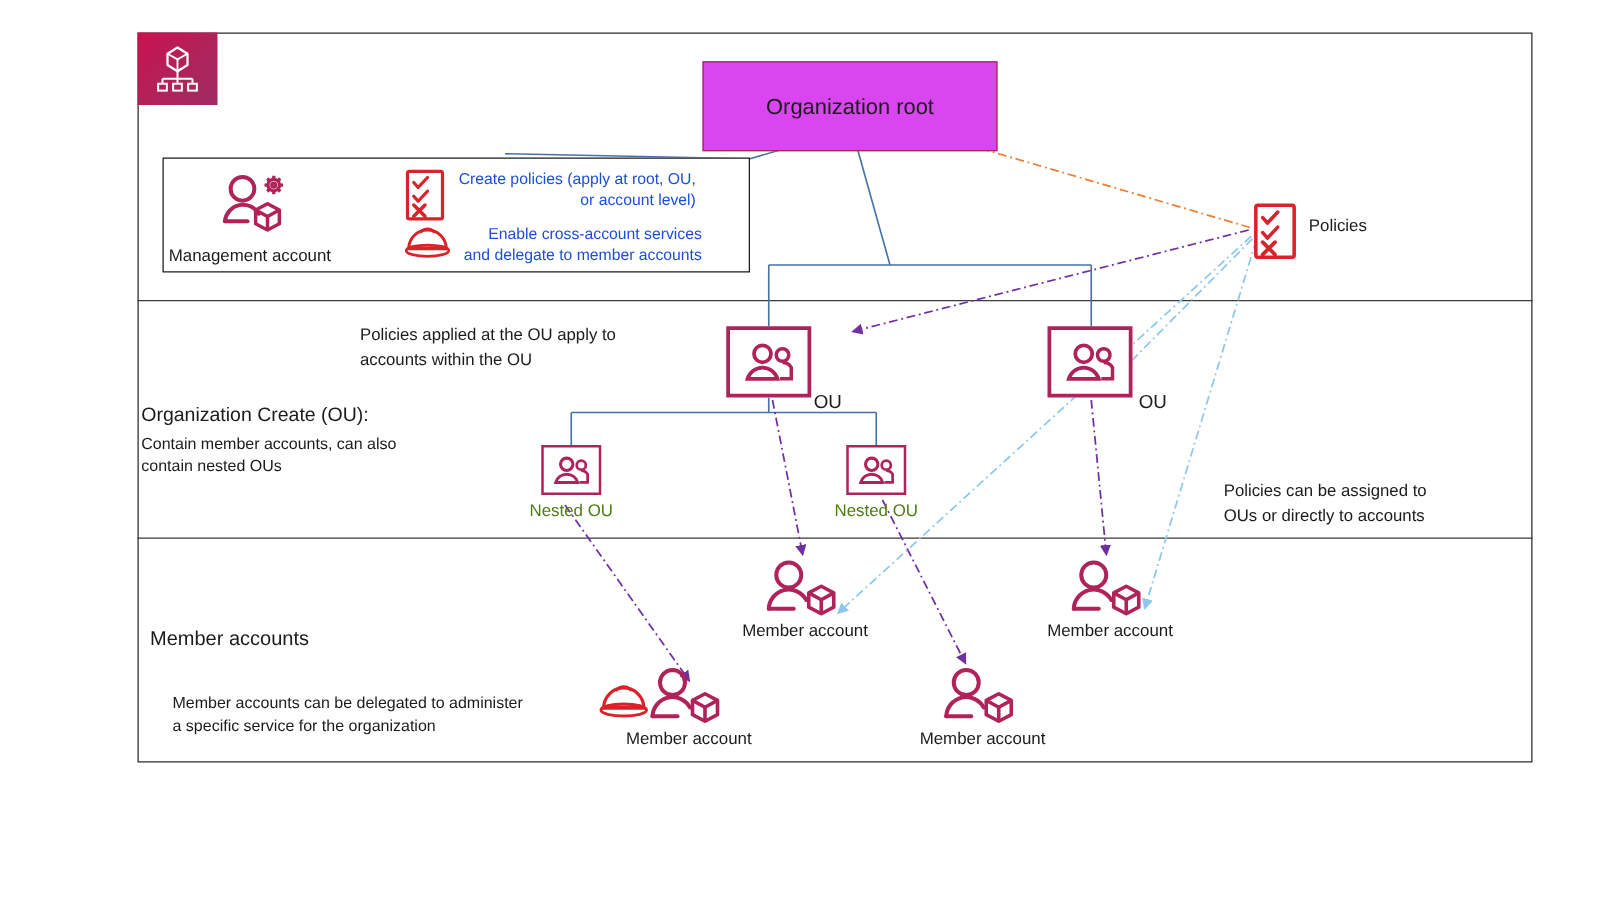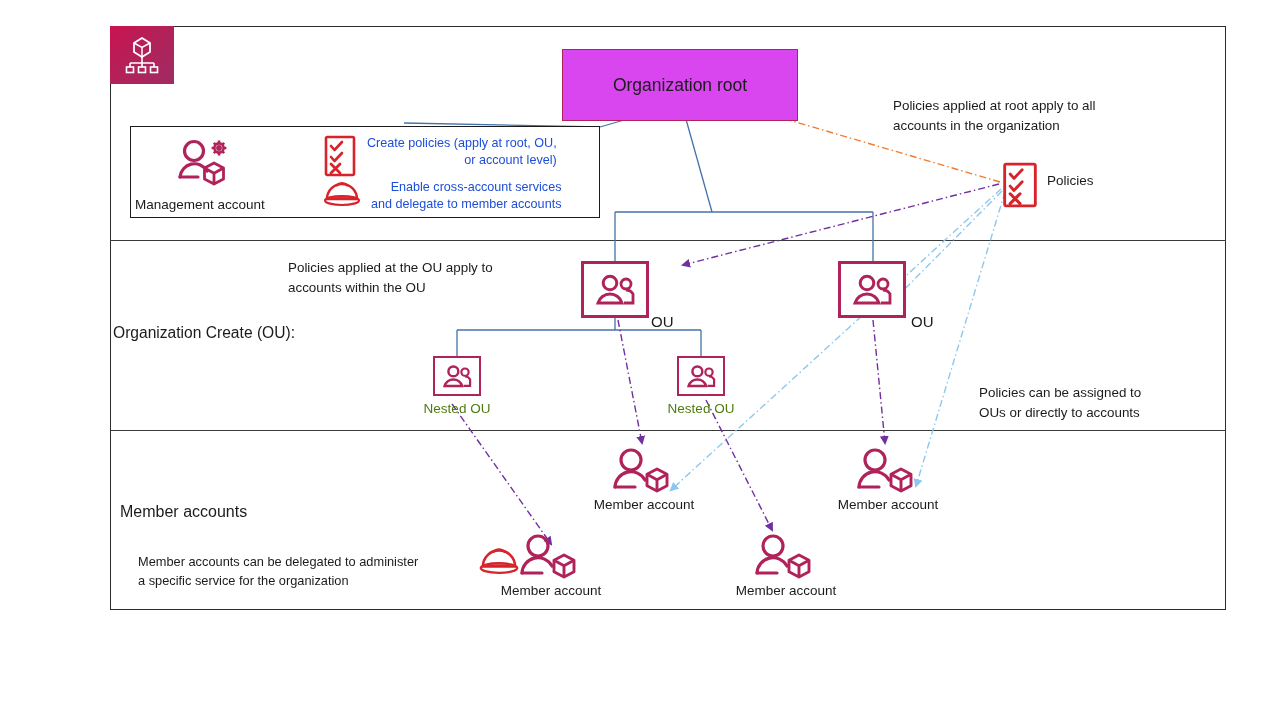--- a/index.html
+++ b/index.html
@@ -202,30 +202,30 @@
   <div class="pol-icon">
     <svg width="38" height="46" viewBox="0 0 34 42">
       <rect x="3" y="2" width="28" height="38" rx="1.5" fill="none" stroke="#D8232A" stroke-width="2.6"></rect>
       <path d="M8 11 L11.5 15 L19 7" fill="none" stroke="#D8232A" stroke-width="2.6" stroke-linecap="round" stroke-linejoin="round"></path>
       <path d="M8 22 L11.5 26 L19 18" fill="none" stroke="#D8232A" stroke-width="2.6" stroke-linecap="round" stroke-linejoin="round"></path>
       <path d="M8 29 L17 38 M17 29 L8 38" fill="none" stroke="#D8232A" stroke-width="2.8" stroke-linecap="round"></path>
     </svg>
   </div>
   <div class="pol-label">Policies</div>
 
-  <div class="txt root-note">Policies applied at root apply to all
-accounts in the organization</div>
   <div class="txt assign-note">Policies can be assigned to
 OUs or directly to accounts</div>
   <div class="txt ou-note">Policies applied at the OU apply to
 accounts within the OU</div>
   <div class="txt deleg-note">Member accounts can be delegated to administer
 a specific service for the organization</div>
 
   <div class="hdr ou-head">Organization Create (OU):</div>
+  <div class="hdr ou-sub">Contain member accounts, can also
+contain nested OUs</div>
   <div class="hdr member-head">Member accounts</div>
 
   <div class="ou ou1">
     <svg width="44" height="34" viewBox="0 0 44 34">
       <circle cx="17" cy="10" r="6.8" fill="none" stroke="#B0235A" stroke-width="3"></circle>
       <path d="M5 30 a12.5 12.5 0 0 1 24 0 z" fill="none" stroke="#B0235A" stroke-width="3"></path>
       <circle cx="33" cy="11" r="5" fill="none" stroke="#B0235A" stroke-width="2.8"></circle>
       <path d="M31 30 L40 30 L40 21 a8 8 0 0 0 -7 -4" fill="none" stroke="#B0235A" stroke-width="2.8"></path>
     </svg>
   </div>

